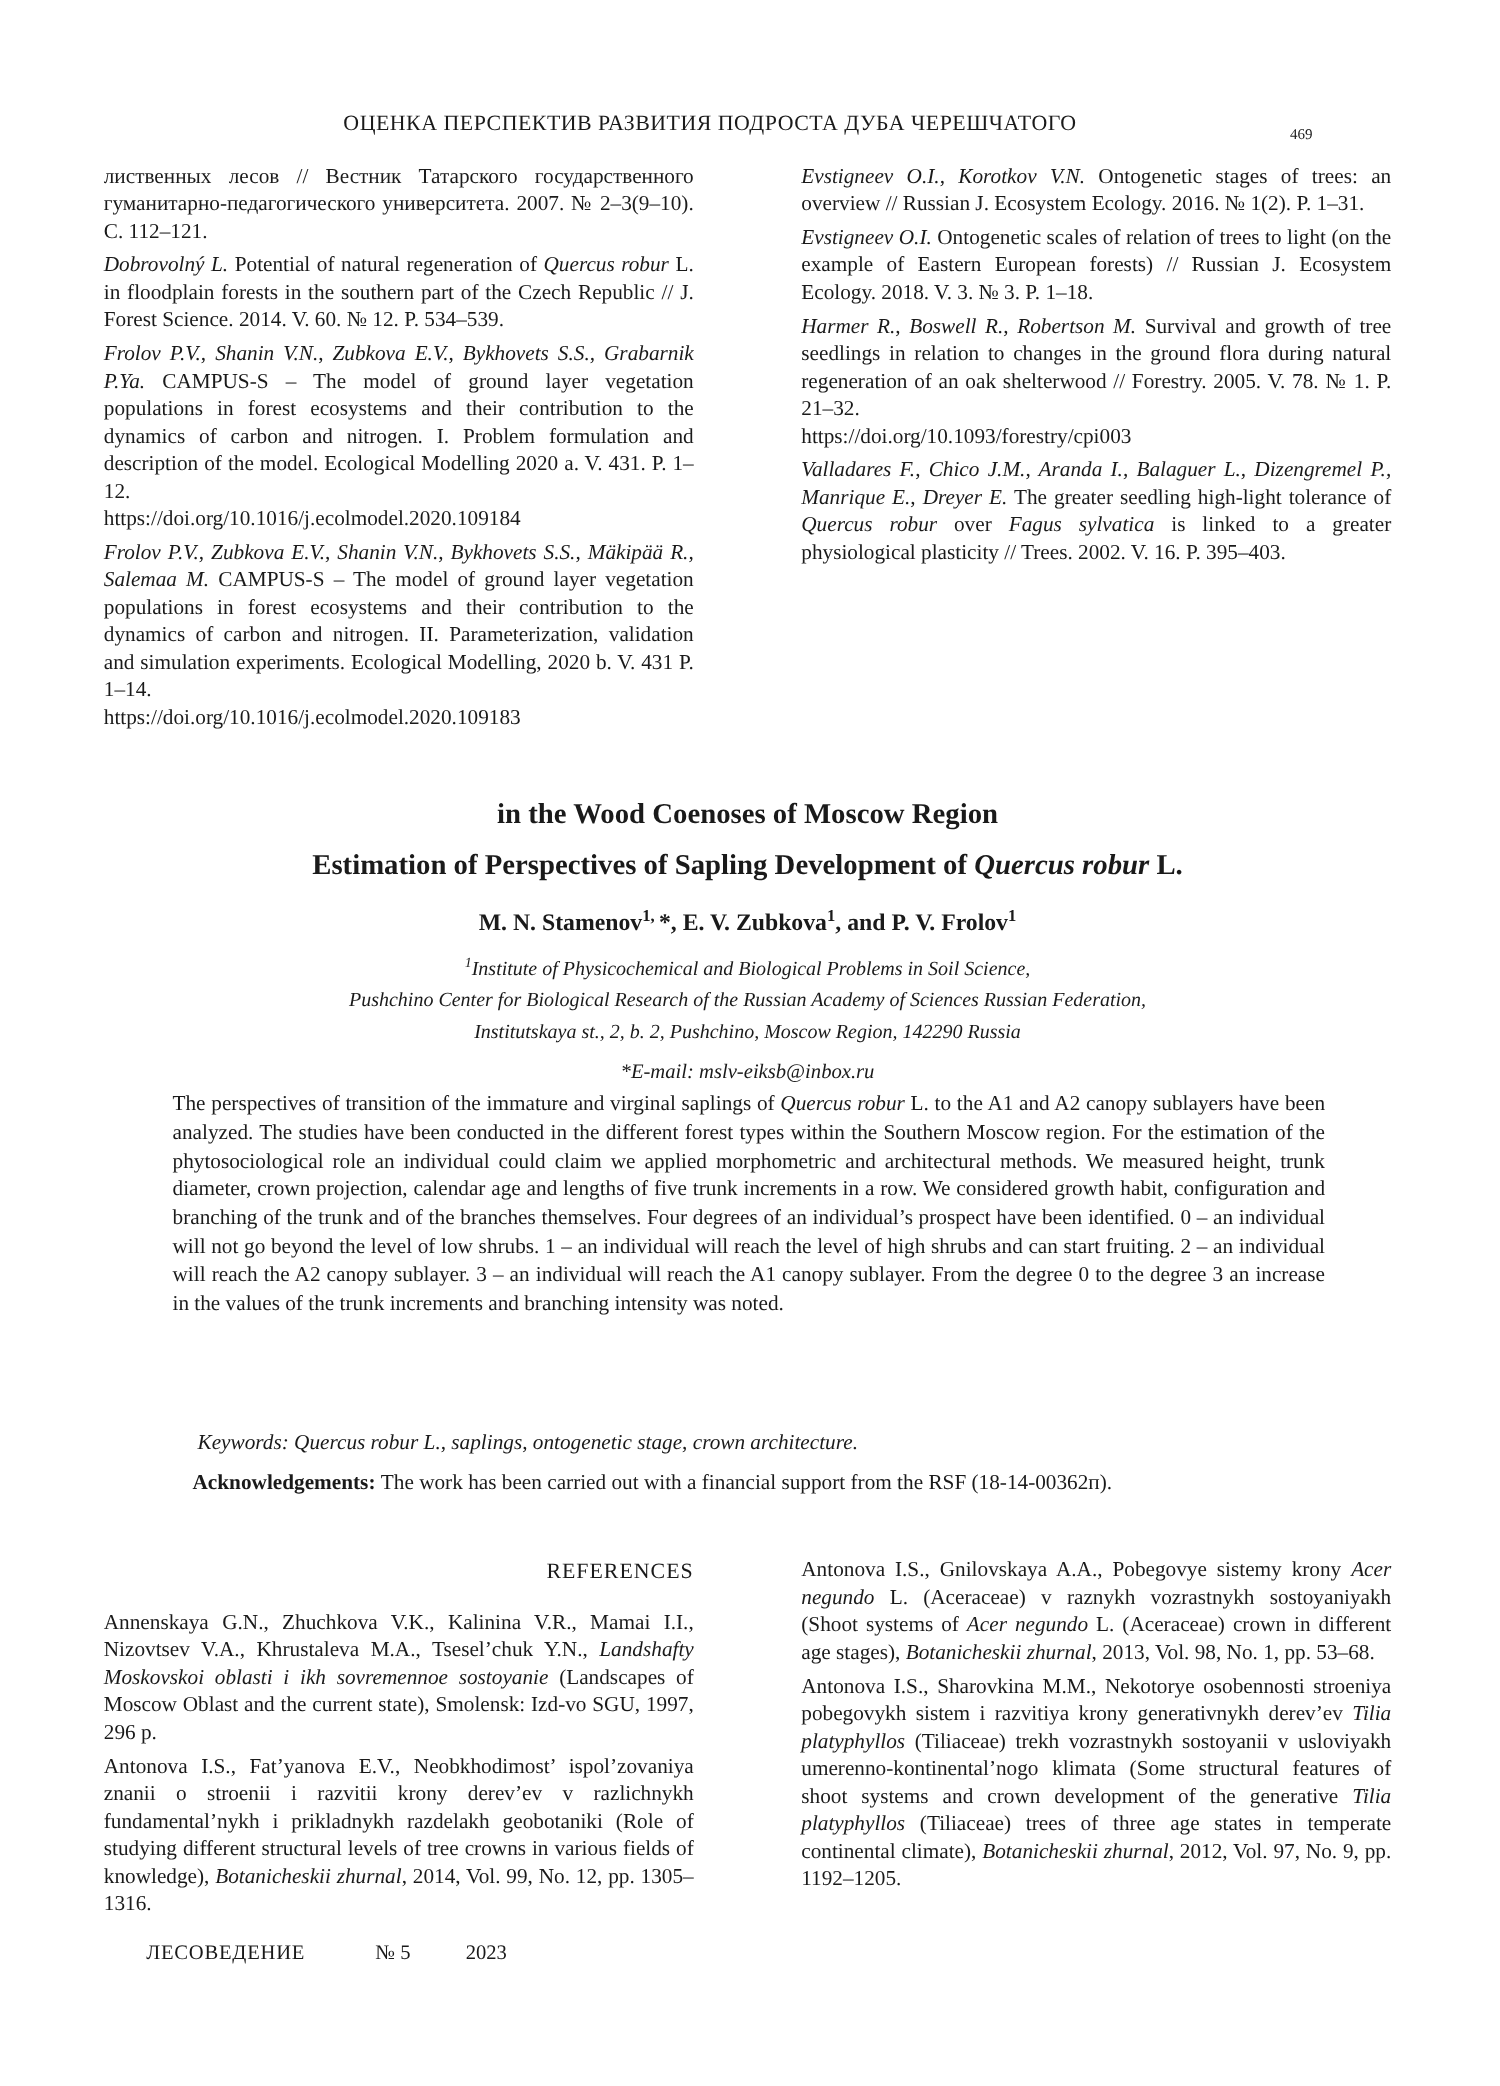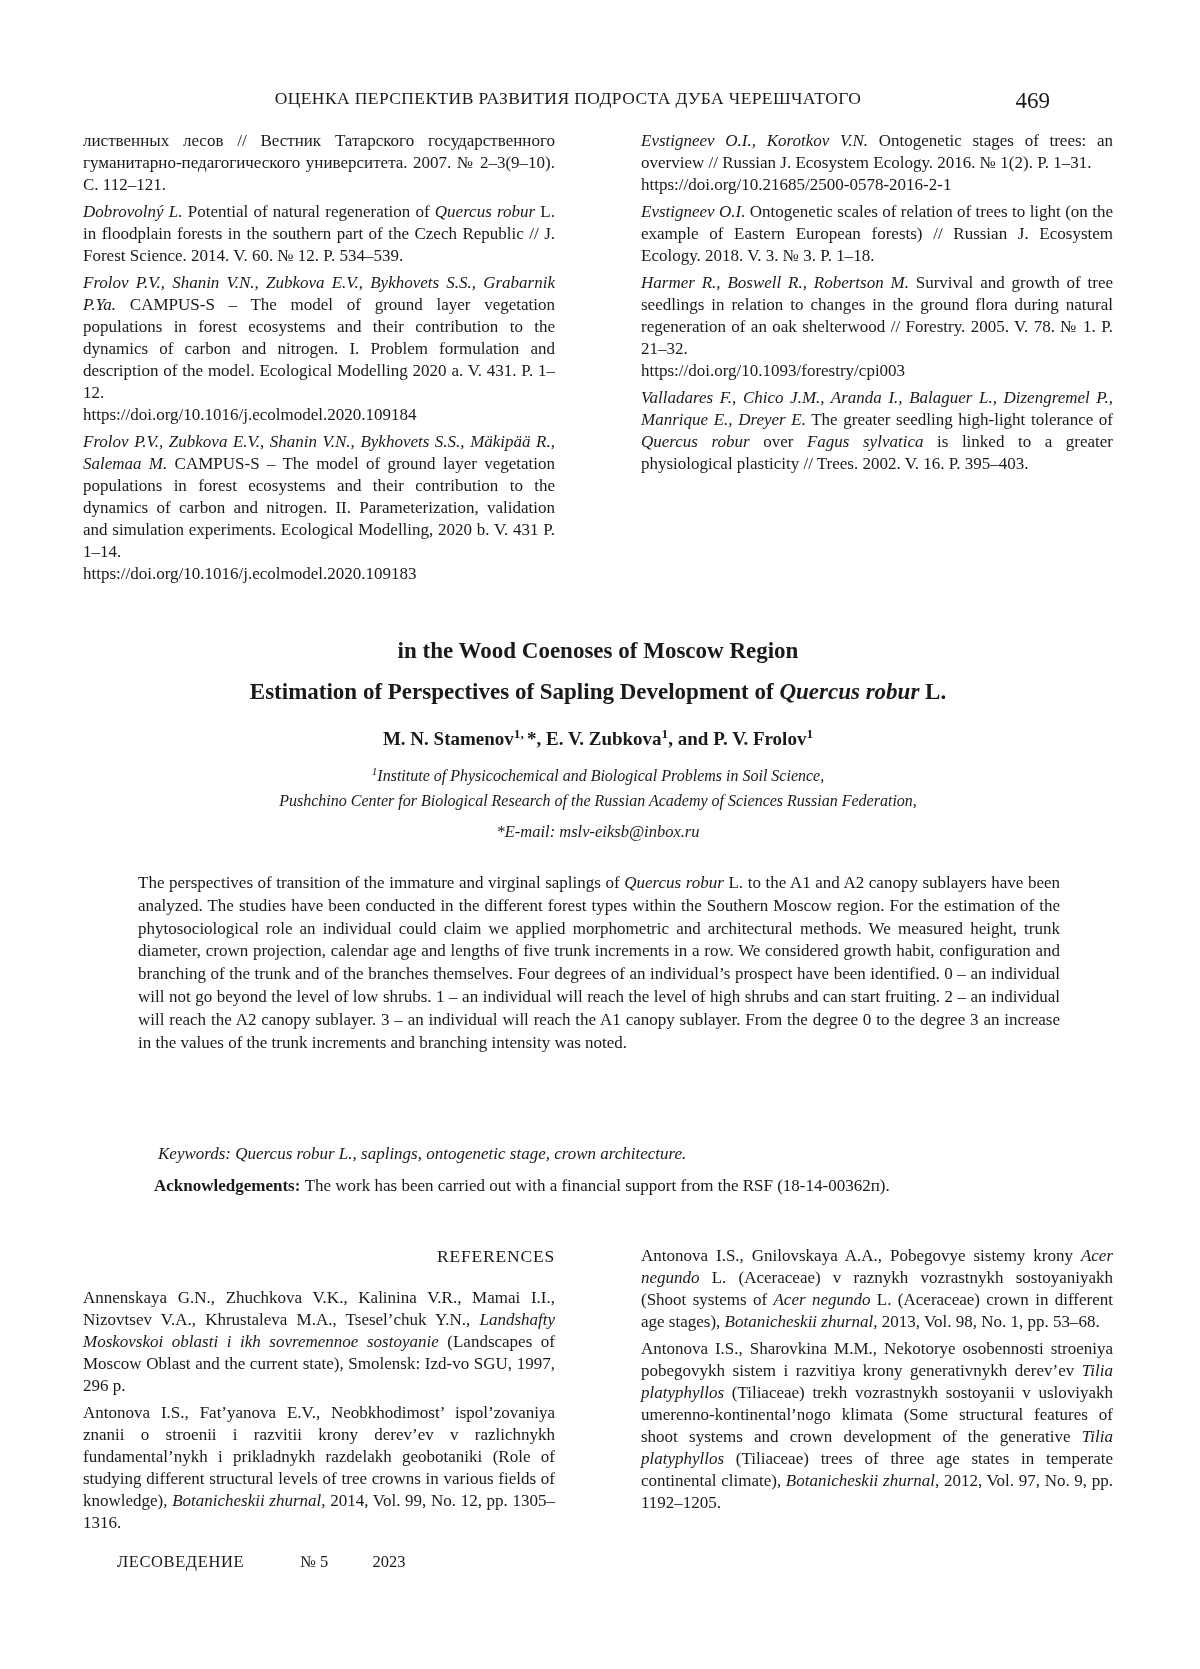--- a/index.html
+++ b/index.html
@@ -14,21 +14,21 @@
     overflow:hidden;
   }
   
   .running-head{
     position:absolute;top:88px;left:83px;width:1030px;height:22px;
   }
   .running-title{
     position:absolute;left:0;right:60px;text-align:center;
     font-size:17.5px;letter-spacing:0.4px;white-space:nowrap;
   }
-  .page-number{position:absolute;right:63px;top:0;font-size:23px;}
+  .page-number{position:absolute;right:63px;top:12px;font-size:12px;}
 
   
   .two-col{position:absolute;left:83px;width:1030px;display:flex;justify-content:space-between;}
   .top-cols{top:130px;}
   .col{width:472px;}
   .ref-para{text-align:justify;line-height:22px;margin:0 0 5px 0;}
   .ref-para:last-child{margin-bottom:0;}
 
   
   .s-i{font-style:italic;}
@@ -79,36 +79,37 @@
   </div>
 
   <div class="two-col top-cols">
     <div class="col">
         <div class="ref-para"><span>лиственных лесов // Вестник Татарского государственного гуманитарно-педагогического университета. 2007. № 2–3(9–10). С. 112–121.</span></div>
         <div class="ref-para"><span class="s-i">Dobrovolný L.</span><span> Potential of natural regeneration of </span><span class="s-i">Quercus robur</span><span> L. in floodplain forests in the southern part of the Czech Republic // J. Forest Science. 2014. V. 60. № 12. P. 534–539.</span></div>
         <div class="ref-para"><span class="s-i">Frolov P.V., Shanin V.N., Zubkova E.V., Bykhovets S.S., Grabarnik P.Ya.</span><span> CAMPUS-S – The model of ground layer vegetation populations in forest ecosystems and their contribution to the dynamics of carbon and nitrogen. I. Problem formulation and description of the model. Ecological Modelling 2020 a. V. 431. P. 1–12.</span><span class="s-block">https://doi.org/10.1016/j.ecolmodel.2020.109184</span></div>
         <div class="ref-para"><span class="s-i">Frolov P.V., Zubkova E.V., Shanin V.N., Bykhovets S.S., Mäkipää R., Salemaa M.</span><span> CAMPUS-S – The model of ground layer vegetation populations in forest ecosystems and their contribution to the dynamics of carbon and nitrogen. II. Parameterization, validation and simulation experiments. Ecological Modelling, 2020 b. V. 431 P. 1–14.</span><span class="s-block">https://doi.org/10.1016/j.ecolmodel.2020.109183</span></div>
       </div>
     <div class="col">
-        <div class="ref-para"><span class="s-i">Evstigneev O.I., Korotkov V.N.</span><span> Ontogenetic stages of trees: an overview // Russian J. Ecosystem Ecology. 2016. № 1(2). P. 1–31.</span><span class="s-block">https://doi.org/10.21685/2500-0578-2016-2-1</span></div>
+        <div class="ref-para"><span class="s-i">Evstigneev O.I., Korotkov V.N.</span><span> Ontogenetic stages of trees: an overview // Russian J. Ecosystem Ecology. 2016. № 1(2). P. 1–31.</span></div>
         <div class="ref-para"><span class="s-i">Evstigneev O.I.</span><span> Ontogenetic scales of relation of trees to light (on the example of Eastern European forests) // Russian J. Ecosystem Ecology. 2018. V. 3. № 3. P. 1–18.</span></div>
         <div class="ref-para"><span class="s-i">Harmer R., Boswell R., Robertson M.</span><span> Survival and growth of tree seedlings in relation to changes in the ground flora during natural regeneration of an oak shelterwood // Forestry. 2005. V. 78. № 1. P. 21–32.</span><span class="s-block">https://doi.org/10.1093/forestry/cpi003</span></div>
         <div class="ref-para"><span class="s-i">Valladares F., Chico J.M., Aranda I., Balaguer L., Dizengremel P., Manrique E., Dreyer E.</span><span> The greater seedling high-light tolerance of </span><span class="s-i">Quercus robur</span><span> over </span><span class="s-i">Fagus sylvatica</span><span> is linked to a greater physiological plasticity // Trees. 2002. V. 16. P. 395–403.</span></div>
       </div>
   </div>
 
   <div class="title-area">
     <div class="article-title">
       <div><span class="s-b">in the Wood Coenoses of Moscow Region</span></div>
       <div><span class="s-b">Estimation of Perspectives of Sapling Development of </span><span class="s-bi">Quercus robur</span><span class="s-b"> L.</span></div>
     </div>
     <div class="authors-line"><span class="s-b">M. N. Stamenov</span><span class="s-bsup">1, </span><span class="s-b">*, E. V. Zubkova</span><span class="s-bsup">1</span><span class="s-b">, and P. V. Frolov</span><span class="s-bsup">1</span></div>
     <div class="affiliation">
       <div><span class="s-isup">1</span><span class="s-i">Institute of Physicochemical and Biological Problems in Soil Science,</span></div>
       <div><span class="s-i">Pushchino Center for Biological Research of the Russian Academy of Sciences Russian Federation,</span></div>
+      <div><span class="s-i">Institutskaya st., 2, b. 2, Pushchino, Moscow Region, 142290 Russia</span></div>
     </div>
     <div class="email-line"><span class="s-i">*E-mail: mslv-eiksb@inbox.ru</span></div>
   </div>
 
   <div class="abstract"><span>The perspectives of transition of the immature and virginal saplings of </span><span class="s-i">Quercus robur</span><span> L. to the A1 and A2 canopy sublayers have been analyzed. The studies have been conducted in the different forest types within the Southern Moscow region. For the estimation of the phytosociological role an individual could claim we applied morphometric and architectural methods. We measured height, trunk diameter, crown projection, calendar age and lengths of five trunk increments in a row. We considered growth habit, configuration and branching of the trunk and of the branches themselves. Four degrees of an individual’s prospect have been identified. 0 – an individual will not go beyond the level of low shrubs. 1 – an individual will reach the level of high shrubs and can start fruiting. 2 – an individual will reach the A2 canopy sublayer. 3 – an individual will reach the A1 canopy sublayer. From the degree 0 to the degree 3 an increase in the values of the trunk increments and branching intensity was noted.</span></div>
 
   <div class="keywords"><span class="s-i">Keywords: Quercus robur L., saplings, ontogenetic stage, crown architecture.</span></div>
   <div class="acknowledgements"><span class="s-b">Acknowledgements: </span><span>The work has been carried out with a financial support from the RSF (18-14-00362п).</span></div>
 
   <div class="refs-area">

